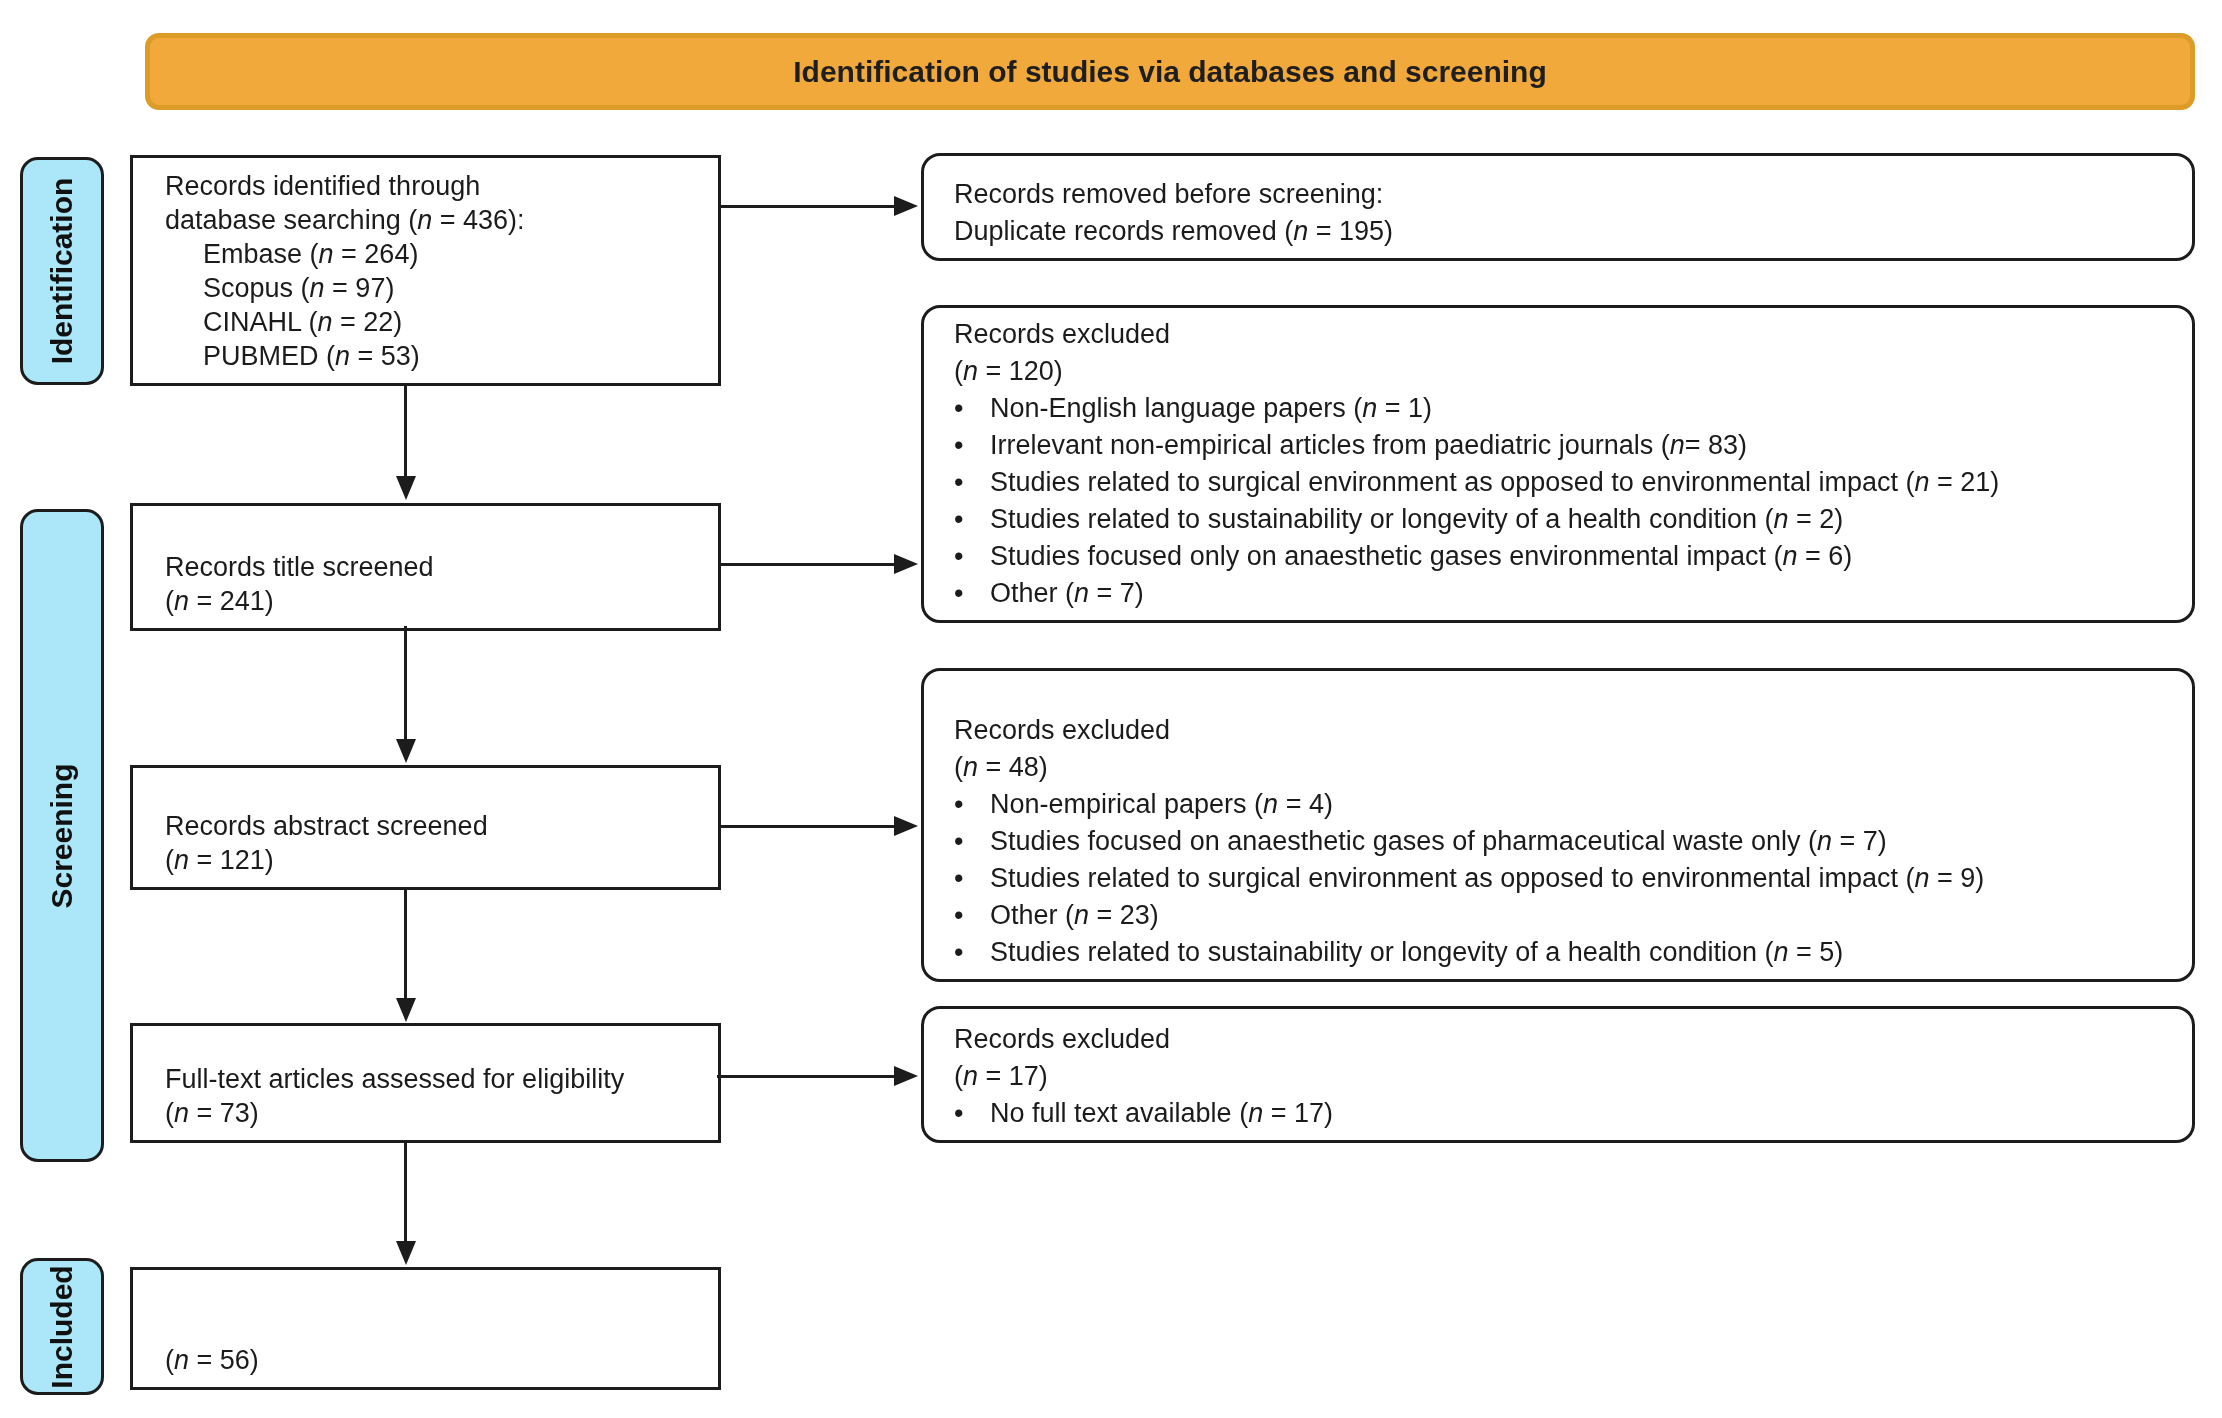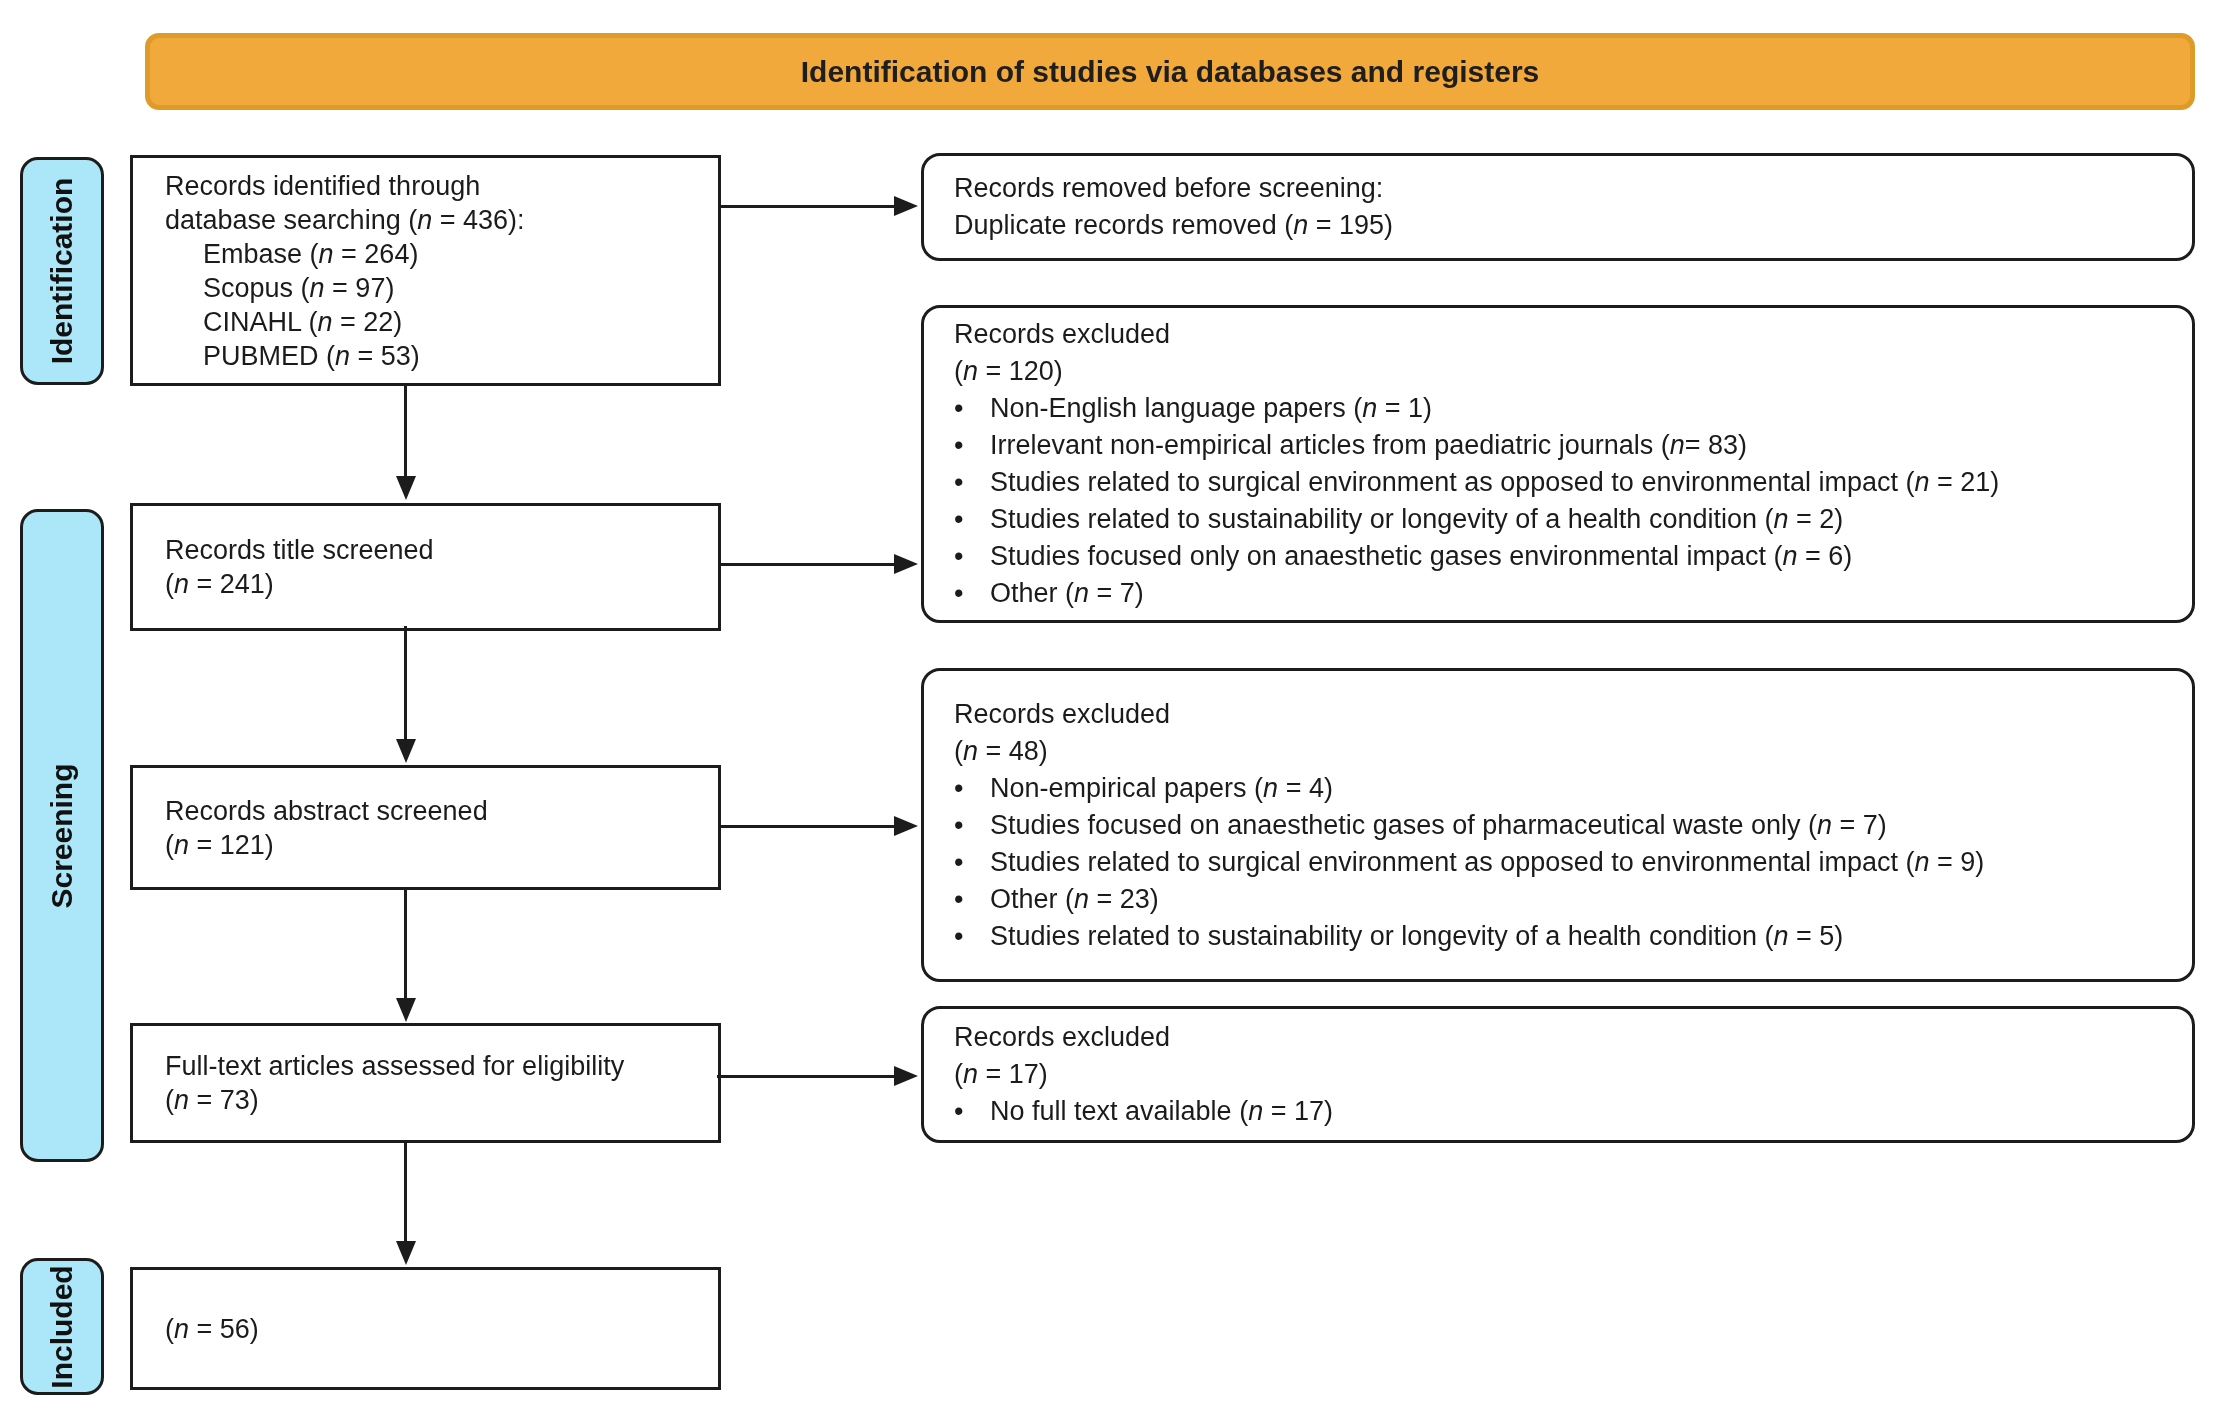--- a/index.html
+++ b/index.html
@@ -44,21 +44,21 @@
   .tab-identification { top: 157px; height: 228px; }
   .tab-screening      { top: 509px; height: 653px; }
   .tab-included       { top: 1258px; height: 137px; }
 
   
   .box {
     position: absolute;
     background: #ffffff;
     border: 3px solid #1c1c1c;
     box-sizing: border-box;
-    display: flex; flex-direction: column; justify-content: center;
+    display: flex; flex-direction: column; justify-content: flex-end;
     font-size: 27px; color: #1b1b1b;
   }
   .leftbox  { left: 130px; width: 591px; padding: 10px 18px 10px 32px; line-height: 34px; }
   .rightbox { left: 921px; width: 1274px; padding: 8px 24px 8px 30px; line-height: 37px; border-radius: 19px; }
   .box-l1 { top: 155px;  height: 231px; }
   .box-l2 { top: 503px;  height: 128px; }
   .box-l3 { top: 765px;  height: 125px; }
   .box-l4 { top: 1023px; height: 120px; }
   .box-l5 { top: 1267px; height: 123px; }
   .box-r1 { top: 153px;  height: 108px; }
@@ -85,21 +85,21 @@
     border-right: 10px solid transparent;
     border-top: 24px solid #1c1c1c;
   }
 </style>
 </head>
 <body>
 
 <div class="canvas">
 
   <div class="banner">
-    <span>Identification of studies via databases and registers</span>
+    <span>Identification of studies via databases and screening</span>
   </div>
 
   <div class="tab tab-identification">
     <span class="vtext">Identification</span>
   </div>
   <div class="tab tab-screening">
     <span class="vtext">Screening</span>
   </div>
   <div class="tab tab-included">
     <span class="vtext">Included</span>

